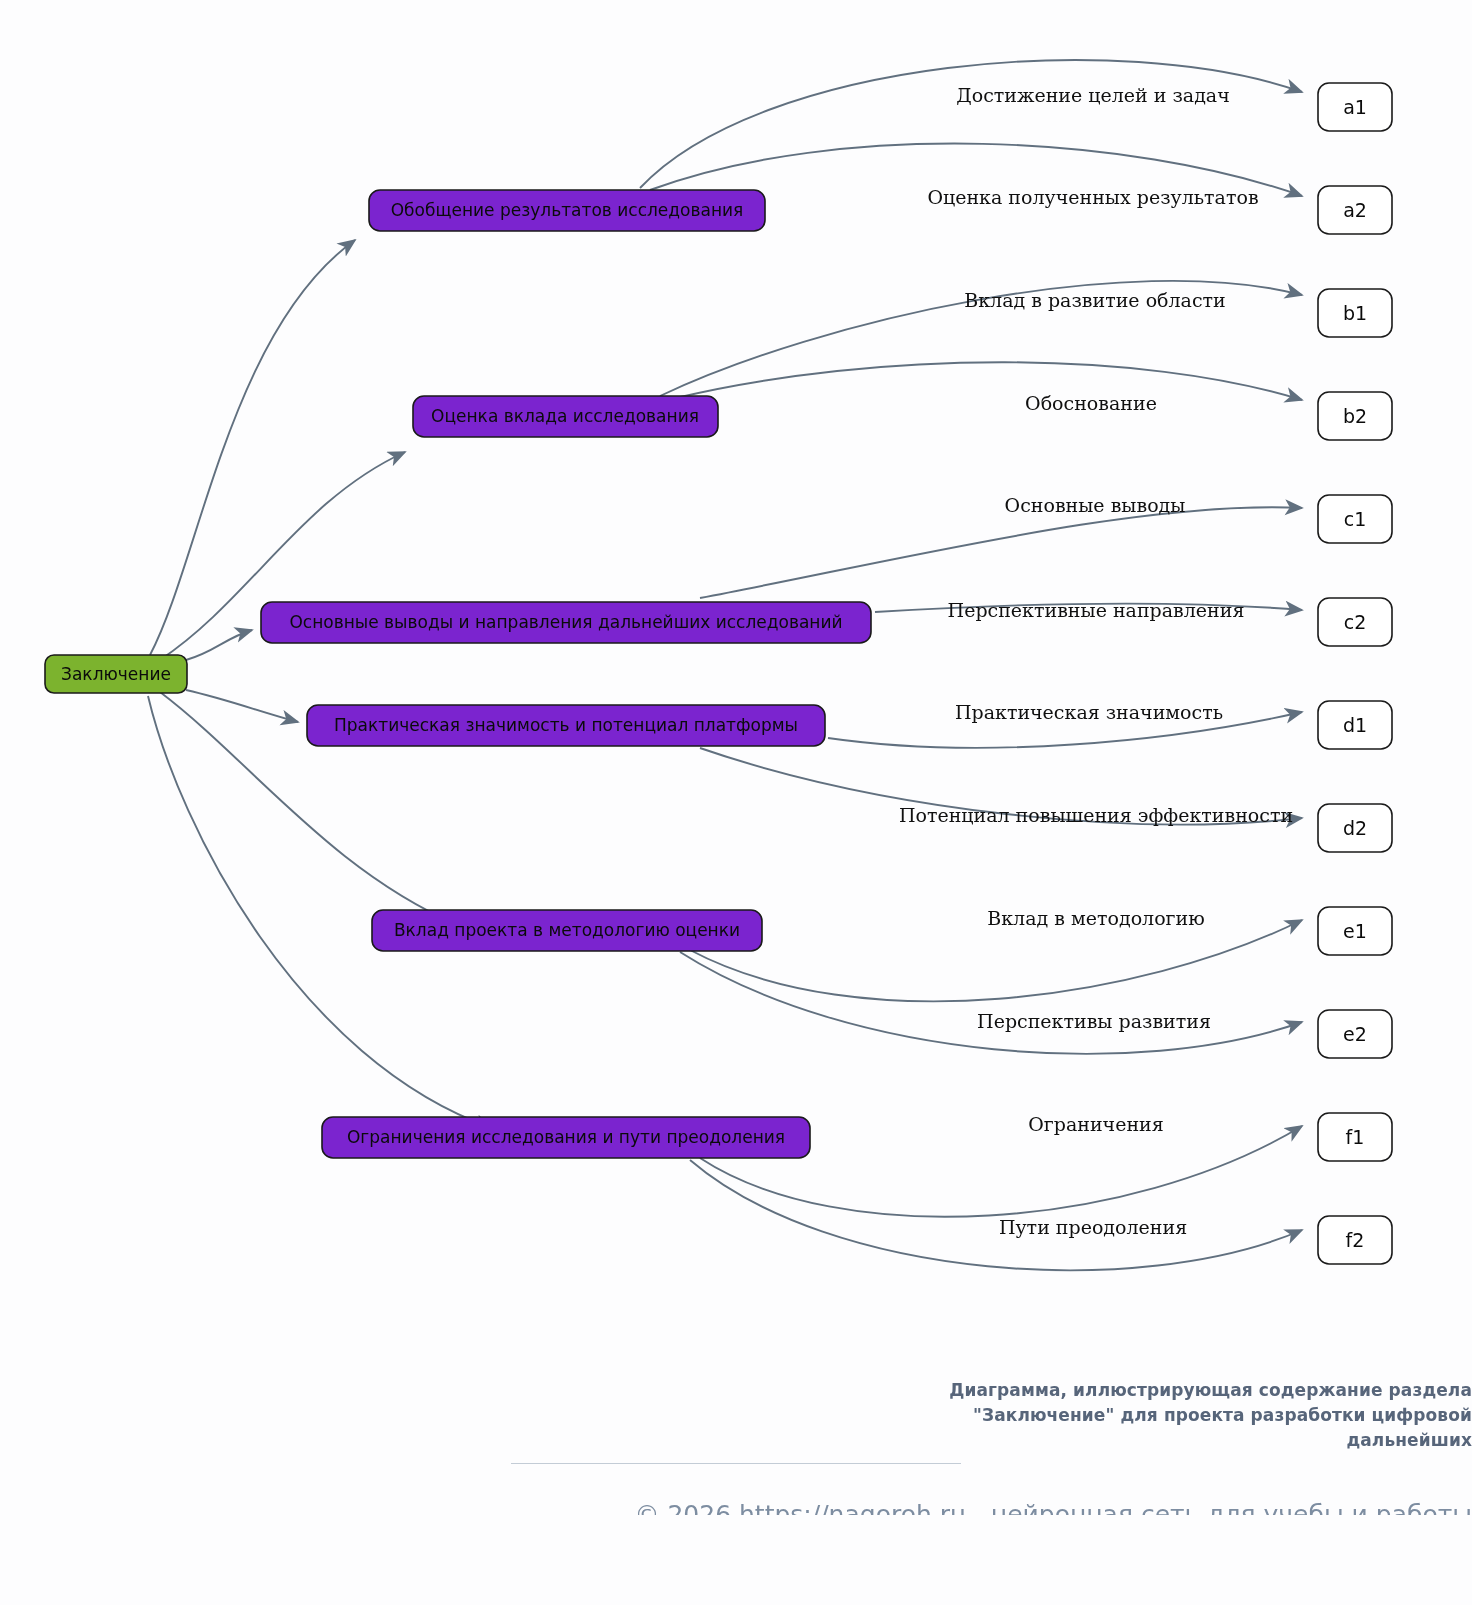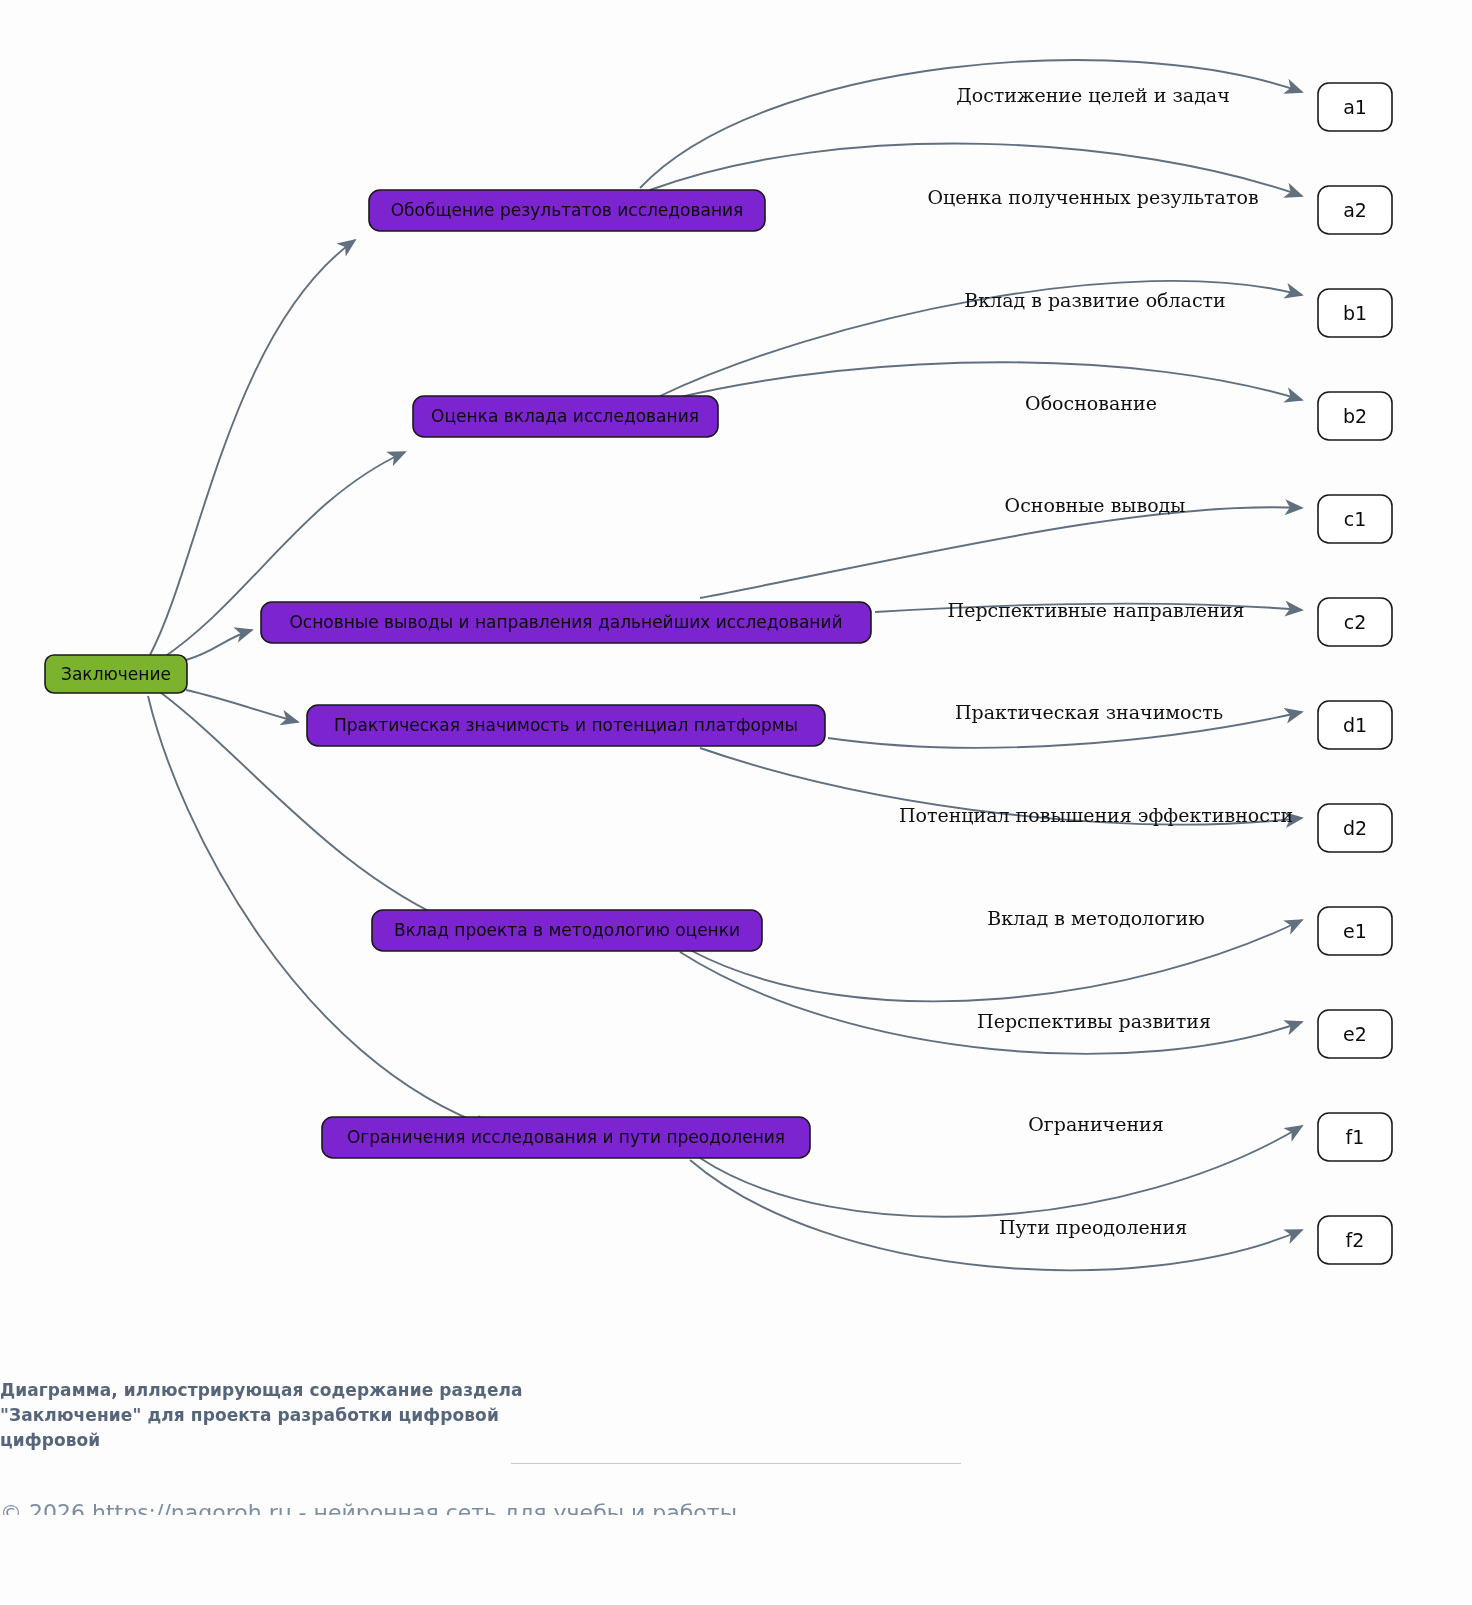--- a/index.html
+++ b/index.html
@@ -61,21 +61,21 @@
     font-family: "DejaVu Serif", serif;
     font-size: 19px;
     fill: #101010;
     dominant-baseline: middle;
     text-anchor: middle;
   }
   .footer-area {
     position: absolute;
     left: 0;
     width: 1472px;
-    text-align: left;
+    text-align: right;
   }
   .caption {
     top: 1378px;
     font-family: "DejaVu Sans", sans-serif;
     font-size: 17px;
     font-weight: bold;
     line-height: 25px;
     color: #57657a;
     letter-spacing: 0.1px;
   }
@@ -83,21 +83,21 @@
     position: absolute;
     left: 511px;
     top: 1463px;
     width: 450px;
     height: 1px;
     background: #c3ccd6;
   }
   .copyright {
     top: 1500px;
     font-family: "DejaVu Sans", sans-serif;
-    font-size: 22px;
+    font-size: 25px;
     color: #7d8da1;
   }
 </style>
 </head>
 <body>
 
 <div id="page">
 
   <svg id="diagram-svg" viewBox="0 0 1472 1605">
     <defs>
@@ -229,20 +229,20 @@
     </g>
     <g>
       <rect class="node-rect-leaf" x="1318" y="1216" width="74" height="48" rx="11" ry="11"></rect>
       <text class="node-label-leaf" x="1355" y="1241">f2</text>
     </g>
   </svg>
 
   <div class="footer-area caption" style="top:1378px;">
     <div>Диаграмма, иллюстрирующая содержание раздела</div>
     <div>"Заключение" для проекта разработки цифровой</div>
-    <div>цифровой</div>
+    <div>дальнейших</div>
   </div>
 
   <div class="divider"></div>
 
   <div class="footer-area copyright" style="top:1500px;">© 2026 https://nagoroh.ru - нейронная сеть для учебы и работы</div>
 
 </div>
 
 </body></html>

